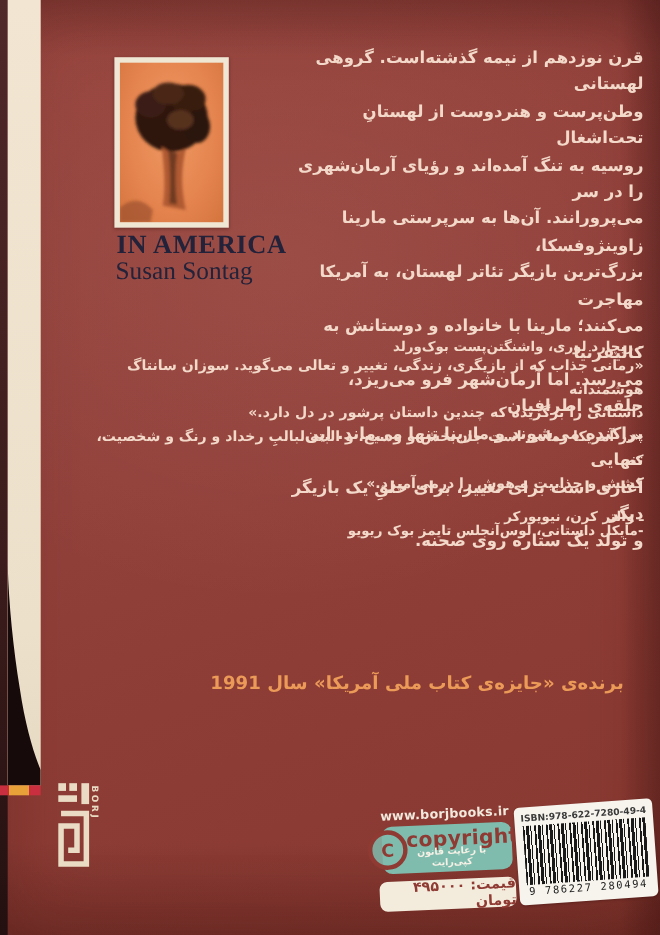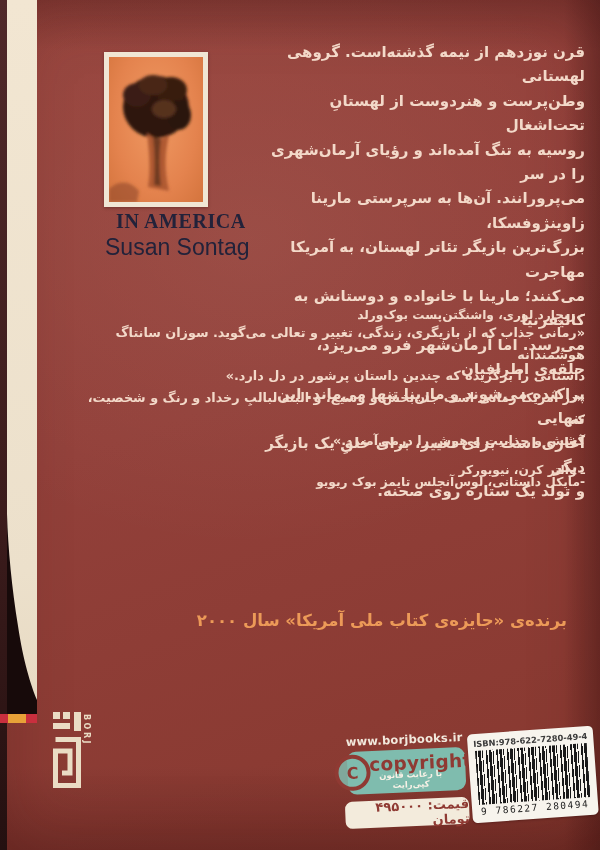--- a/index.html
+++ b/index.html
@@ -23,23 +23,23 @@
     background:linear-gradient(90deg,#c92f3e 0 8px,#e8a138 8px 26px,#c92f3e 26px 100%);}
   
   .borj-logo{position:absolute;left:52px;top:711px;}
   .borj-latin{position:absolute;left:91px;top:714px;transform:rotate(90deg);transform-origin:left top;
     font-size:8px;font-weight:bold;letter-spacing:2.5px;color:#eadcc4;}
   
   .photo-frame{position:absolute;left:104px;top:52px;width:104px;height:155px;
     background:#f0e6d4;box-shadow:0 1px 3px rgba(40,5,5,0.35);}
   .photo-inner{position:absolute;left:5px;top:5px;right:5px;bottom:5px;
     background:radial-gradient(ellipse at 50% 42%, #f09a63 0%, #e4834e 62%, #d4743d 100%);overflow:hidden;}
-  .title-latin{position:absolute;left:116px;top:210px;font-family:"Liberation Serif",serif;
-    font-weight:bold;font-size:20px;letter-spacing:0.6px;color:#22223a;}
-  .author-latin{position:absolute;left:105px;top:234px;font-family:Liberation Sans, sans-serif;
+  .title-latin{position:absolute;left:106px;top:210px;font-family:"Liberation Serif",serif;
+    font-weight:bold;font-size:24px;letter-spacing:0.6px;color:#22223a;}
+  .author-latin{position:absolute;left:105px;top:234px;font-family:Liberation Serif, serif;
     font-size:23px;color:#22223a;}
   
   .fa{direction:rtl;text-align:right;color:#f3d9c9;font-weight:bold;}
   .synopsis{position:absolute;right:15px;top:40px;width:320px;
     font-size:15px;line-height:24.4px;white-space:pre-line;margin-left:36px;}
   .quote{position:absolute;right:15px;width:500px;}
   .quote-text{font-size:12.8px;line-height:21.5px;white-space:pre-line;}
   .quote-attr{font-size:12.2px;margin-top:11px;}
   .q1{top:297px;} .q2{top:387px;} .q3{top:464px;}
   .award{position:absolute;right:33px;top:611px;font-size:16.5px;color:#ec9a58;
@@ -140,21 +140,21 @@
   </div>
   <div class="quote q2">
     <div class="fa quote-text">«در آمریکا رمانی است جان‌بخش و وسیع، و البته لبالبِ رخداد و رنگ و شخصیت، که
 کشش و جذابیت و هوش را درمی‌آمیزد.»</div>
     <div class="fa quote-attr">ـ والتر کرن، نیویورکر</div>
   </div>
   <div class="quote q3">
     <div class="fa quote-attr">-مایکل داستانی، لوس‌آنجلس تایمز بوک ریویو</div>
   </div>
 
-  <div class="award">برنده‌ی «جایزه‌ی کتاب ملی آمریکا» سال ۲۰۰۰</div>
+  <div class="award">برنده‌ی «جایزه‌ی کتاب ملی آمریکا» سال 1991</div>
 
   <div class="br-group">
     <div class="site">www.borjbooks.ir</div>
     <div class="badge">
       <div class="c-circle">C</div>
       <div class="badge-label">copyright</div>
       <div class="badge-sub">با رعایت قانون کپی‌رایت</div>
     </div>
     <div class="price">قیمت: ۴۹۵۰۰۰ تومان</div>
     <div class="barcode-box">

